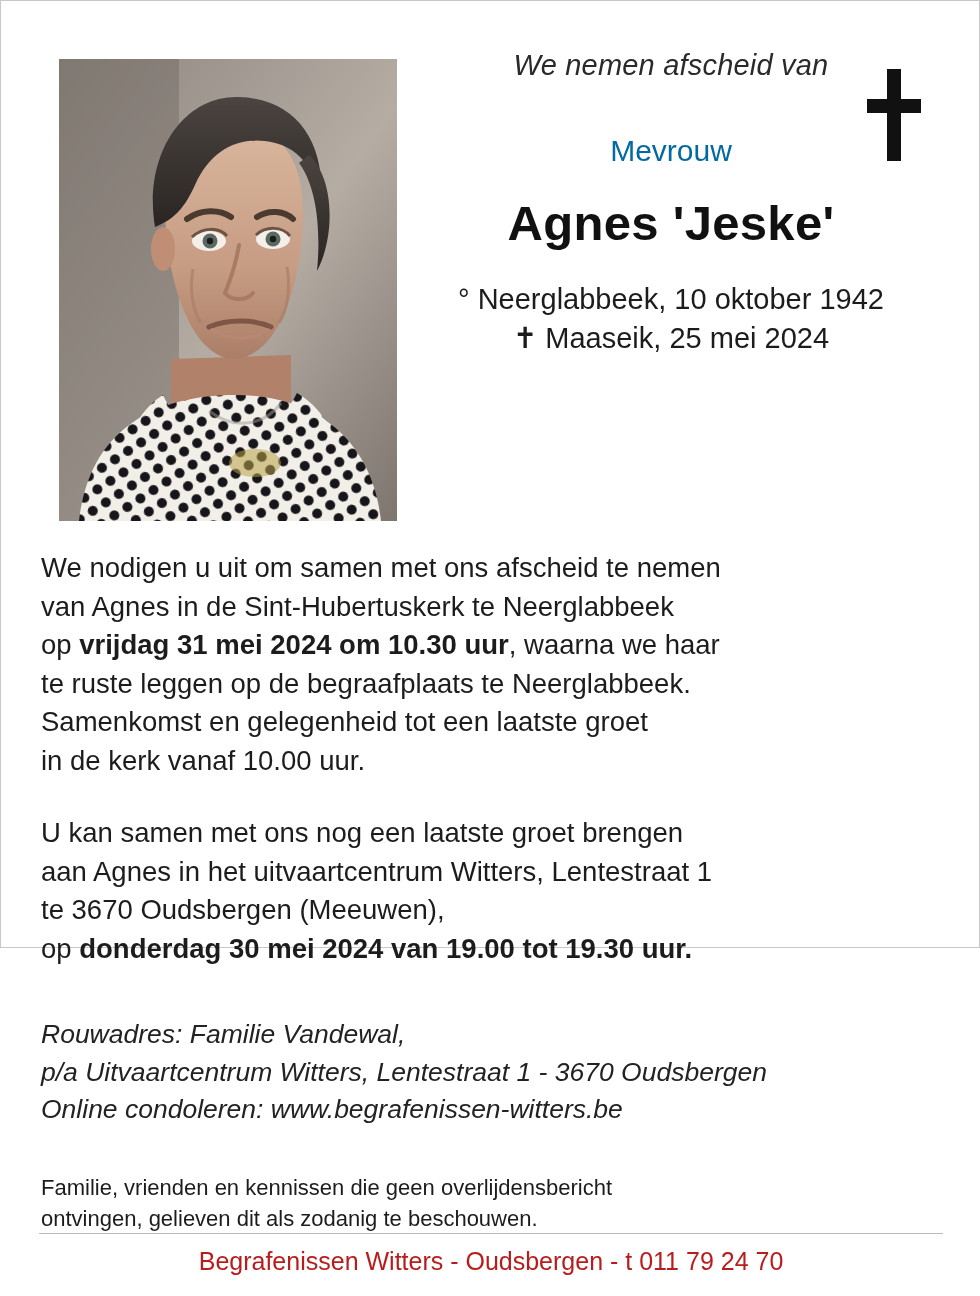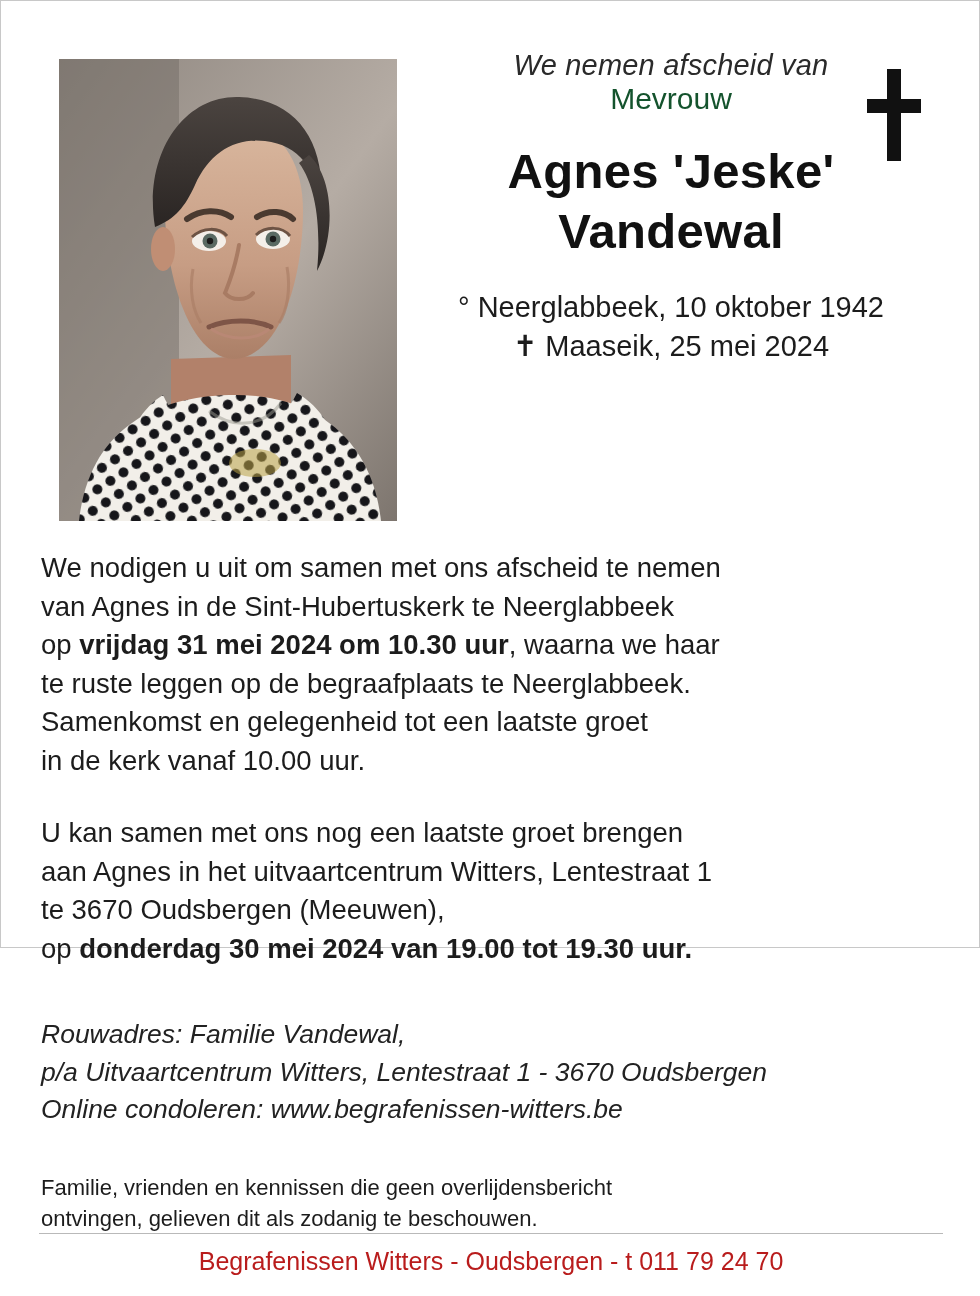--- a/index.html
+++ b/index.html
@@ -72,22 +72,23 @@
     width: 500px;
     text-align: center;
   }
   .farewell {
     font-style: italic;
     font-size: 29px;
     color: #2a2a2a;
     letter-spacing: .2px;
   }
   .salutation {
+    margin-top: 52px;
     font-size: 30px;
-    color: #14532d;
+    color: #0369a1;
   }
   .name {
     margin-top: 26px;
     font-size: 49px;
     font-weight: bold;
     line-height: 1.22;
     color: #111;
     letter-spacing: .3px;
   }
   .dates {
@@ -219,21 +220,20 @@
     <div class="cross">
       <div class="v"></div>
       <div class="h"></div>
     </div>
 
     <div class="header-text">
       <div class="farewell">We nemen afscheid van</div>
       <div class="salutation">Mevrouw</div>
       <div class="name">
         <span>Agnes 'Jeske'</span><br>
-        <span>Vandewal</span>
       </div>
       <div class="dates">
         <span class="ln">° Neerglabbeek, 10 oktober 1942</span>
         <span class="ln">✝ Maaseik, 25 mei 2024</span>
       </div>
     </div>
   </div>
 
   <div class="body-block">
 

